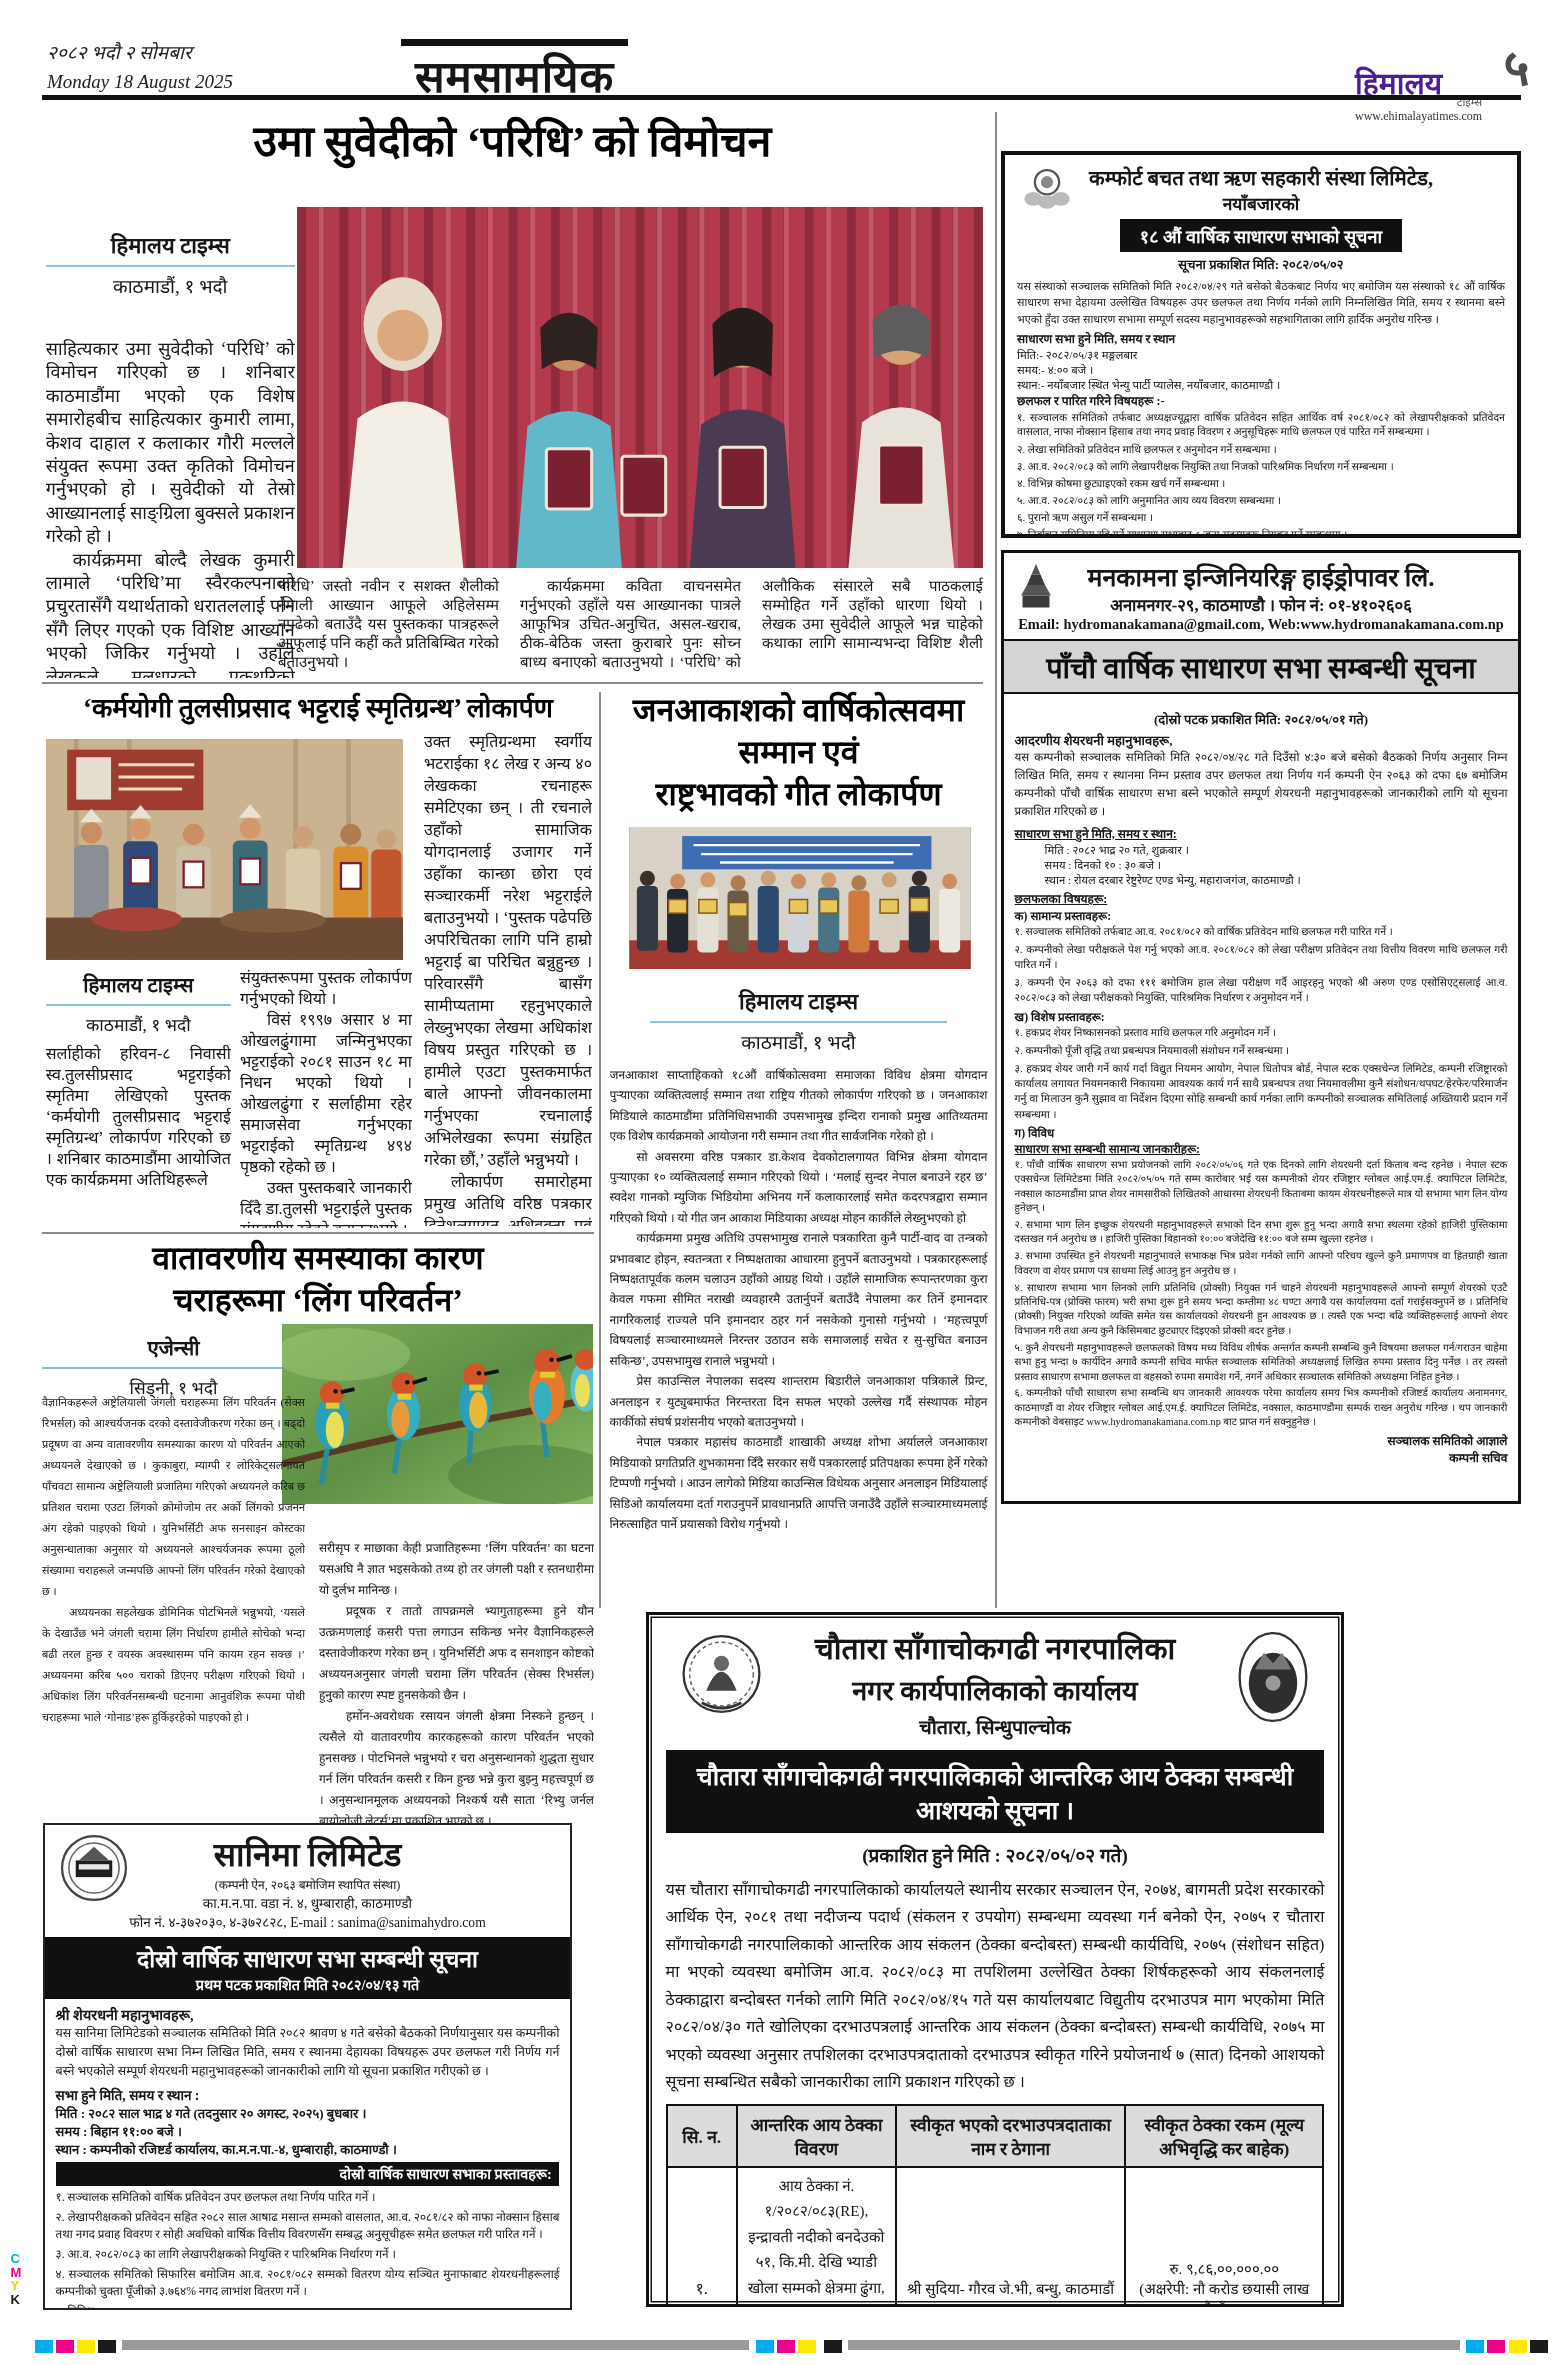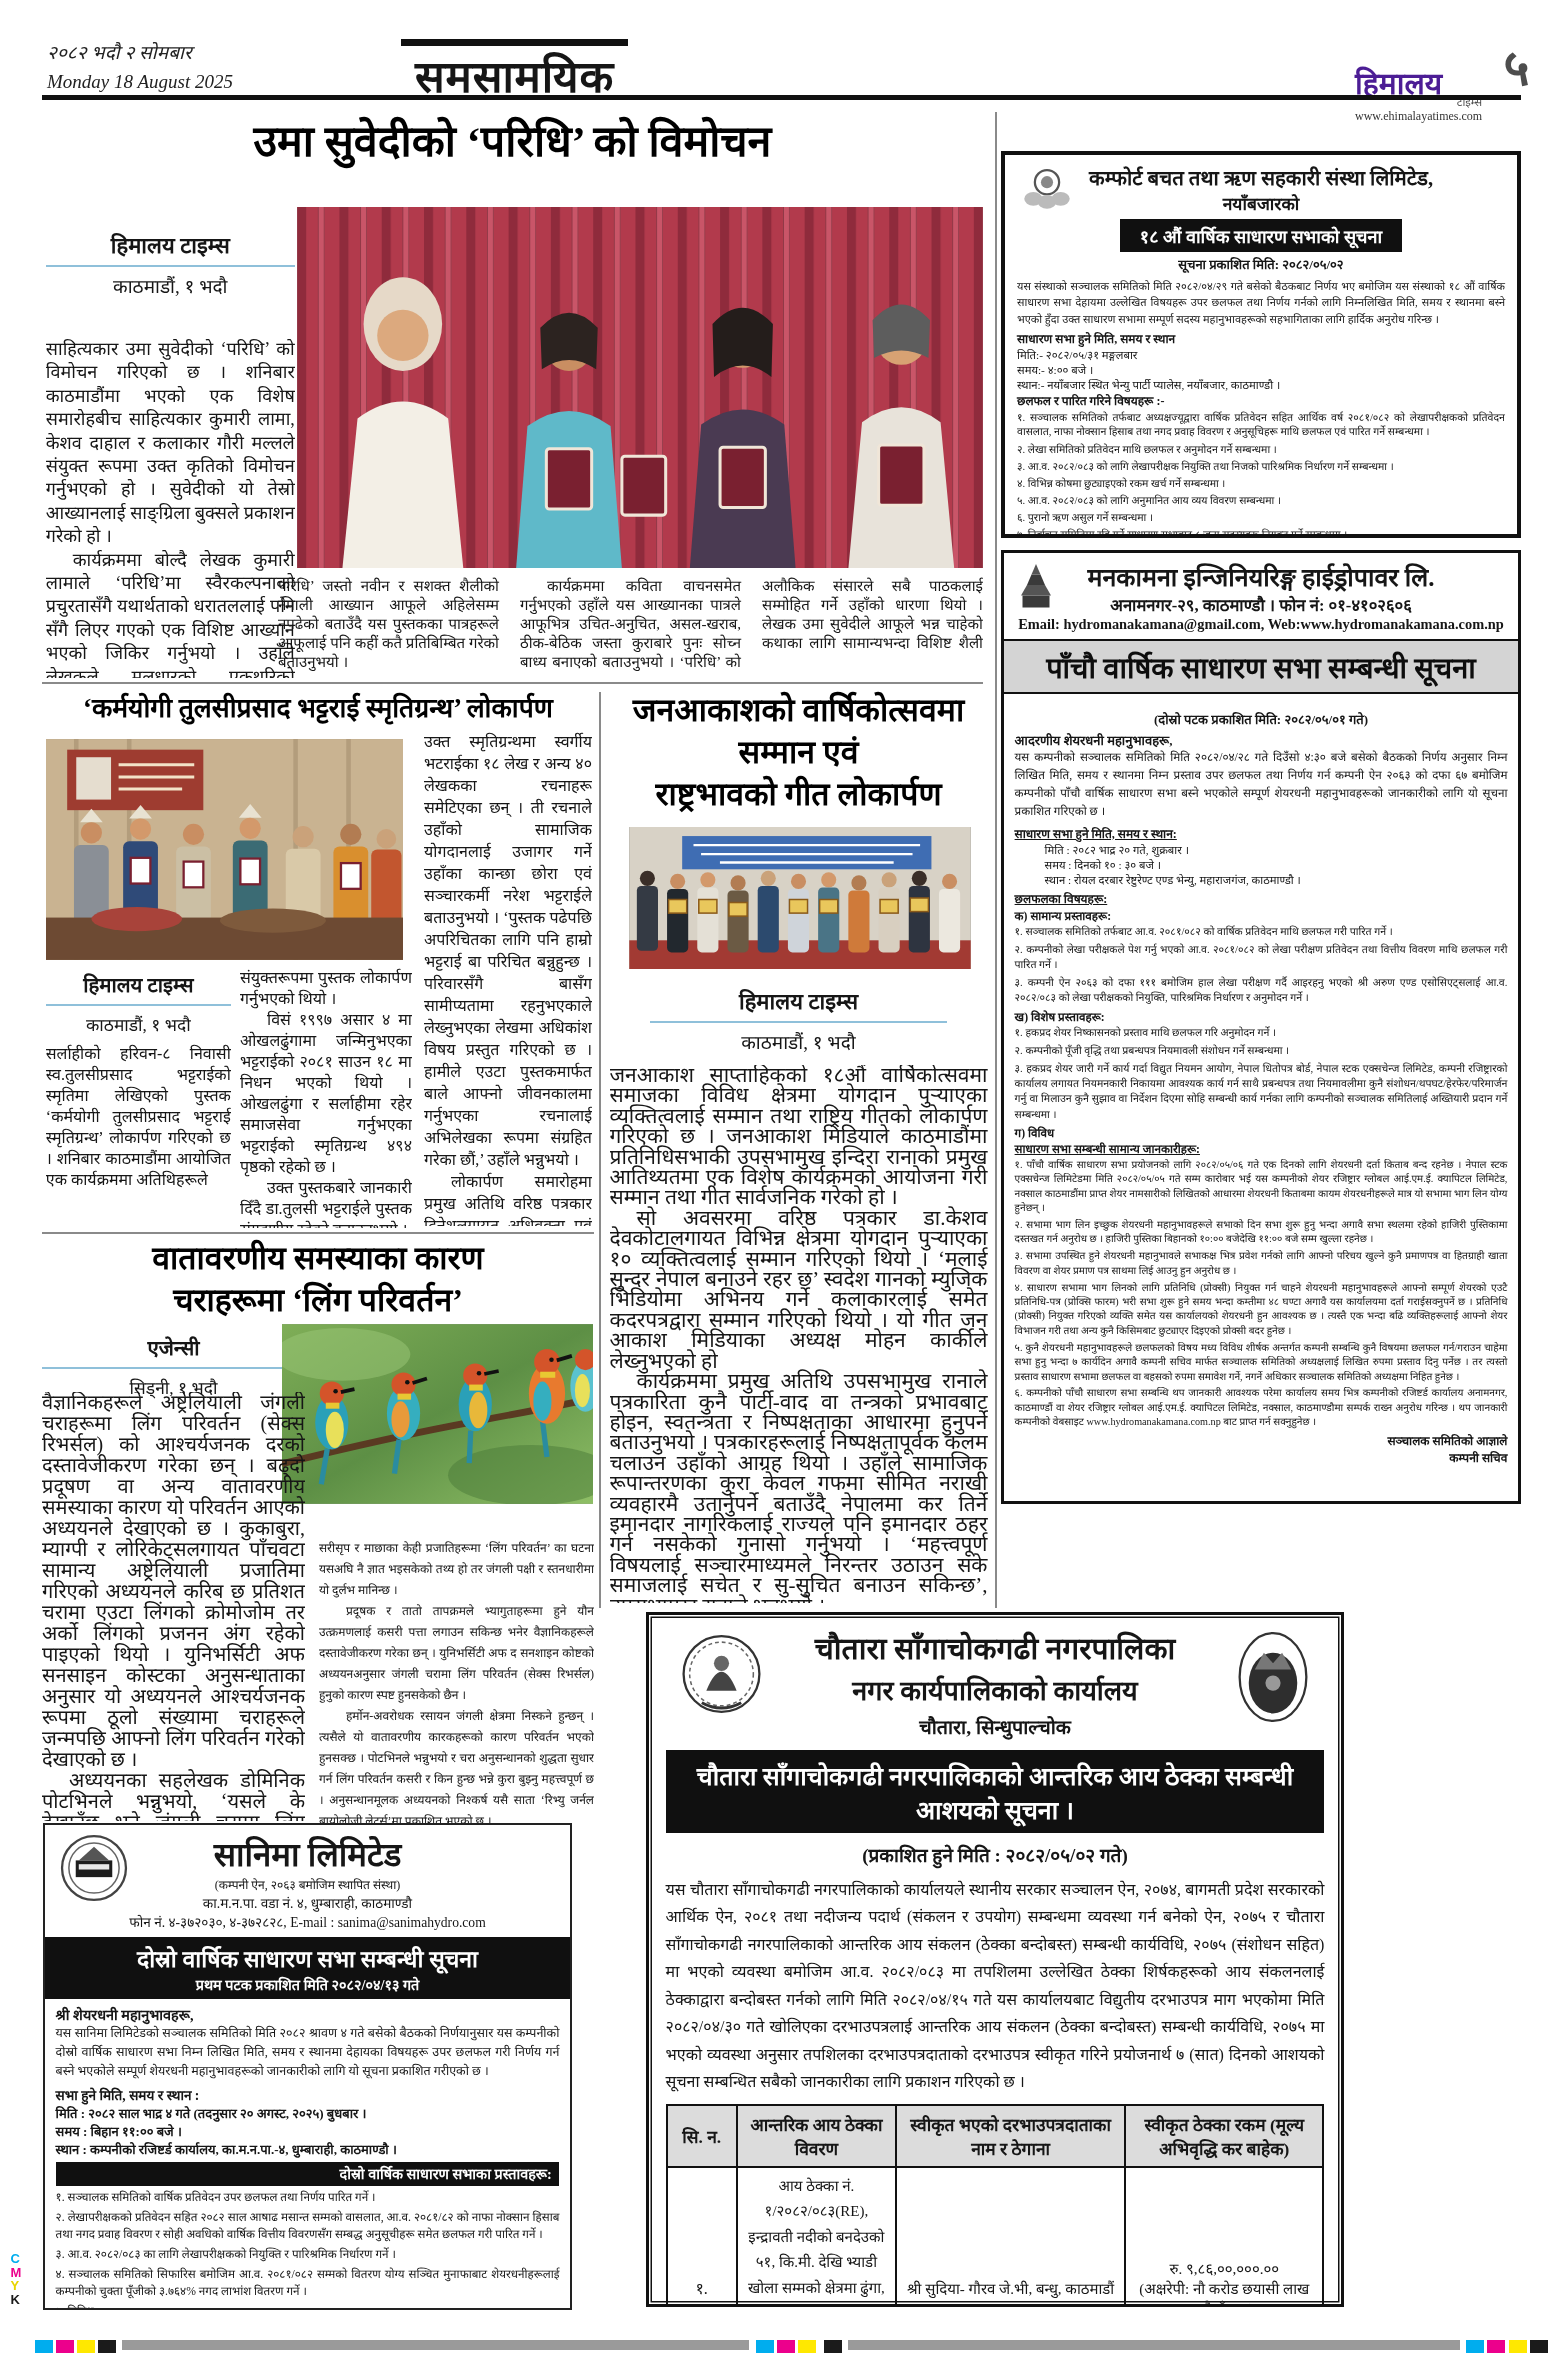--- a/index.html
+++ b/index.html
@@ -300,21 +300,21 @@
         </g>
       </svg>
     </div>
 
     <div class="byline" style="position:absolute;left:0;top:296px;width:387px;">
       <div class="src">हिमालय टाइम्स</div>
       <div class="rule" style="margin:6px 45px;"></div>
       <div class="dl">काठमाडौं, १ भदौ</div>
     </div>
 
-    <div class="body-col" style="left:4.5px;top:376px;width:378px;height:538px;font-size:21px;line-height:20.4px;">
+    <div class="body-col" style="left:4.5px;top:376px;width:378px;height:538px;font-size:12px;line-height:20.4px;">
       <p>जनआकाश साप्ताहिकको १८औं वार्षिकोत्सवमा समाजका विविध क्षेत्रमा योगदान पुर्‍याएका व्यक्तित्वलाई सम्मान तथा राष्ट्रिय गीतको लोकार्पण गरिएको छ । जनआकाश मिडियाले काठमाडौंमा प्रतिनिधिसभाकी उपसभामुख इन्दिरा रानाको प्रमुख आतिथ्यतमा एक विशेष कार्यक्रमको आयोजना गरी सम्मान तथा गीत सार्वजनिक गरेको हो ।</p>
       <p>सो अवसरमा वरिष्ठ पत्रकार डा.केशव देवकोटालगायत विभिन्न क्षेत्रमा योगदान पुर्‍याएका १० व्यक्तित्वलाई सम्मान गरिएको थियो । ‘मलाई सुन्दर नेपाल बनाउने रहर छ’ स्वदेश गानको म्युजिक भिडियोमा अभिनय गर्ने कलाकारलाई समेत कदरपत्रद्वारा सम्मान गरिएको थियो । यो गीत जन आकाश मिडियाका अध्यक्ष मोहन कार्कीले लेख्नुभएको हो</p>
       <p>कार्यक्रममा प्रमुख अतिथि उपसभामुख रानाले पत्रकारिता कुनै पार्टी-वाद वा तन्त्रको प्रभावबाट होइन, स्वतन्त्रता र निष्पक्षताका आधारमा हुनुपर्ने बताउनुभयो । पत्रकारहरूलाई निष्पक्षतापूर्वक कलम चलाउन उहाँको आग्रह थियो । उहाँले सामाजिक रूपान्तरणका कुरा केवल गफमा सीमित नराखी व्यवहारमै उतार्नुपर्ने बताउँदै नेपालमा कर तिर्ने इमानदार नागरिकलाई राज्यले पनि इमानदार ठहर गर्न नसकेको गुनासो गर्नुभयो । ‘महत्त्वपूर्ण विषयलाई सञ्चारमाध्यमले निरन्तर उठाउन सके समाजलाई सचेत र सु-सुचित बनाउन सकिन्छ’, उपसभामुख रानाले भन्नुभयो ।</p>
       <p>प्रेस काउन्सिल नेपालका सदस्य शान्तराम बिडारीले जनआकाश पत्रिकाले प्रिन्ट, अनलाइन र युट्युबमार्फत निरन्तरता दिन सफल भएको उल्लेख गर्दै संस्थापक मोहन कार्कीको संघर्ष प्रशंसनीय भएको बताउनुभयो ।</p>
       <p>नेपाल पत्रकार महासंघ काठमाडौं शाखाकी अध्यक्ष शोभा अर्यालले जनआकाश मिडियाको प्रगतिप्रति शुभकामना दिँदै सरकार सधैं पत्रकारलाई प्रतिपक्षका रूपमा हेर्ने गरेको टिप्पणी गर्नुभयो । आउन लागेको मिडिया काउन्सिल विधेयक अनुसार अनलाइन मिडियालाई सिडिओ कार्यालयमा दर्ता गराउनुपर्ने प्रावधानप्रति आपत्ति जनाउँदै उहाँले सञ्चारमाध्यमलाई निरुत्साहित पार्ने प्रयासको विरोध गर्नुभयो ।</p>
 
     </div>
   </div>
 
   <div class="article" style="left:42px;top:1238px;width:552px;height:583px;">
@@ -379,21 +379,21 @@
           <circle cx="72" cy="85" r="3" fill="#111"></circle>
         </g>
         <g transform="translate(352,-48)">
           <ellipse cx="50" cy="130" rx="20" ry="34" fill="#5ac2cf"></ellipse>
           <ellipse cx="46" cy="136" rx="10" ry="22" fill="#e8e05a"></ellipse>
           <circle cx="50" cy="95" r="14" fill="#d4542a"></circle>
         </g>
       </svg>
     </div>
 
-    <div class="body-col" style="left:0;top:154px;width:263px;height:429px;font-size:20px;line-height:21px;">
+    <div class="body-col" style="left:0;top:154px;width:263px;height:429px;font-size:11px;line-height:21px;">
       <p>वैज्ञानिकहरूले अष्ट्रेलियाली जंगली चराहरूमा लिंग परिवर्तन (सेक्स रिभर्सल) को आश्चर्यजनक दरको दस्तावेजीकरण गरेका छन् । बढ्दो प्रदूषण वा अन्य वातावरणीय समस्याका कारण यो परिवर्तन आएको अध्ययनले देखाएको छ । कुकाबुरा, म्याग्पी र लोरिकेट्सलगायत पाँचवटा सामान्य अष्ट्रेलियाली प्रजातिमा गरिएको अध्ययनले करिब छ प्रतिशत चरामा एउटा लिंगको क्रोमोजोम तर अर्को लिंगको प्रजनन अंग रहेको पाइएको थियो । युनिभर्सिटी अफ सनसाइन कोस्टका अनुसन्धाताका अनुसार यो अध्ययनले आश्चर्यजनक रूपमा ठूलो संख्यामा चराहरूले जन्मपछि आफ्नो लिंग परिवर्तन गरेको देखाएको छ ।</p>
       <p>अध्ययनका सहलेखक डोमिनिक पोटभिनले भन्नुभयो, ‘यसले के देखाउँछ भने जंगली चरामा लिंग निर्धारण हामीले सोचेको भन्दा बढी तरल हुन्छ र वयस्क अवस्थासम्म पनि कायम रहन सक्छ ।’ अध्ययनमा करिब ५०० चराको डिएनए परीक्षण गरिएको थियो । अधिकांश लिंग परिवर्तनसम्बन्धी घटनामा आनुवंशिक रूपमा पोथी चराहरूमा भाले ‘गोनाड’हरू हुर्किइरहेको पाइएको हो ।</p>
 
     </div>
 
     <div class="body-col" style="left:277px;top:280px;width:275px;height:304px;font-size:12px;line-height:21px;margin-top:20px;">
       <p>सरीसृप र माछाका केही प्रजातिहरूमा ‘लिंग परिवर्तन’ का घटना यसअघि नै ज्ञात भइसकेको तथ्य हो तर जंगली पक्षी र स्तनधारीमा यो दुर्लभ मानिन्छ ।</p>
       <p>प्रदूषक र तातो तापक्रमले भ्यागुताहरूमा हुने यौन उत्क्रमणलाई कसरी पत्ता लगाउन सकिन्छ भनेर वैज्ञानिकहरूले दस्तावेजीकरण गरेका छन् । युनिभर्सिटी अफ द सनशाइन कोष्टको अध्ययनअनुसार जंगली चरामा लिंग परिवर्तन (सेक्स रिभर्सल) हुनुको कारण स्पष्ट हुनसकेको छैन ।</p>
       <p>हर्मोन-अवरोधक रसायन जंगली क्षेत्रमा निस्कने हुन्छन् । त्यसैले यो वातावरणीय कारकहरूको कारण परिवर्तन भएको हुनसक्छ । पोटभिनले भन्नुभयो र चरा अनुसन्धानको शुद्धता सुधार गर्न लिंग परिवर्तन कसरी र किन हुन्छ भन्ने कुरा बुझ्नु महत्त्वपूर्ण छ । अनुसन्धानमूलक अध्ययनको निश्कर्ष यसै साता ‘रिभ्यु जर्नल बायोलोजी लेटर्स’मा प्रकाशित भएको छ ।</p>
 

